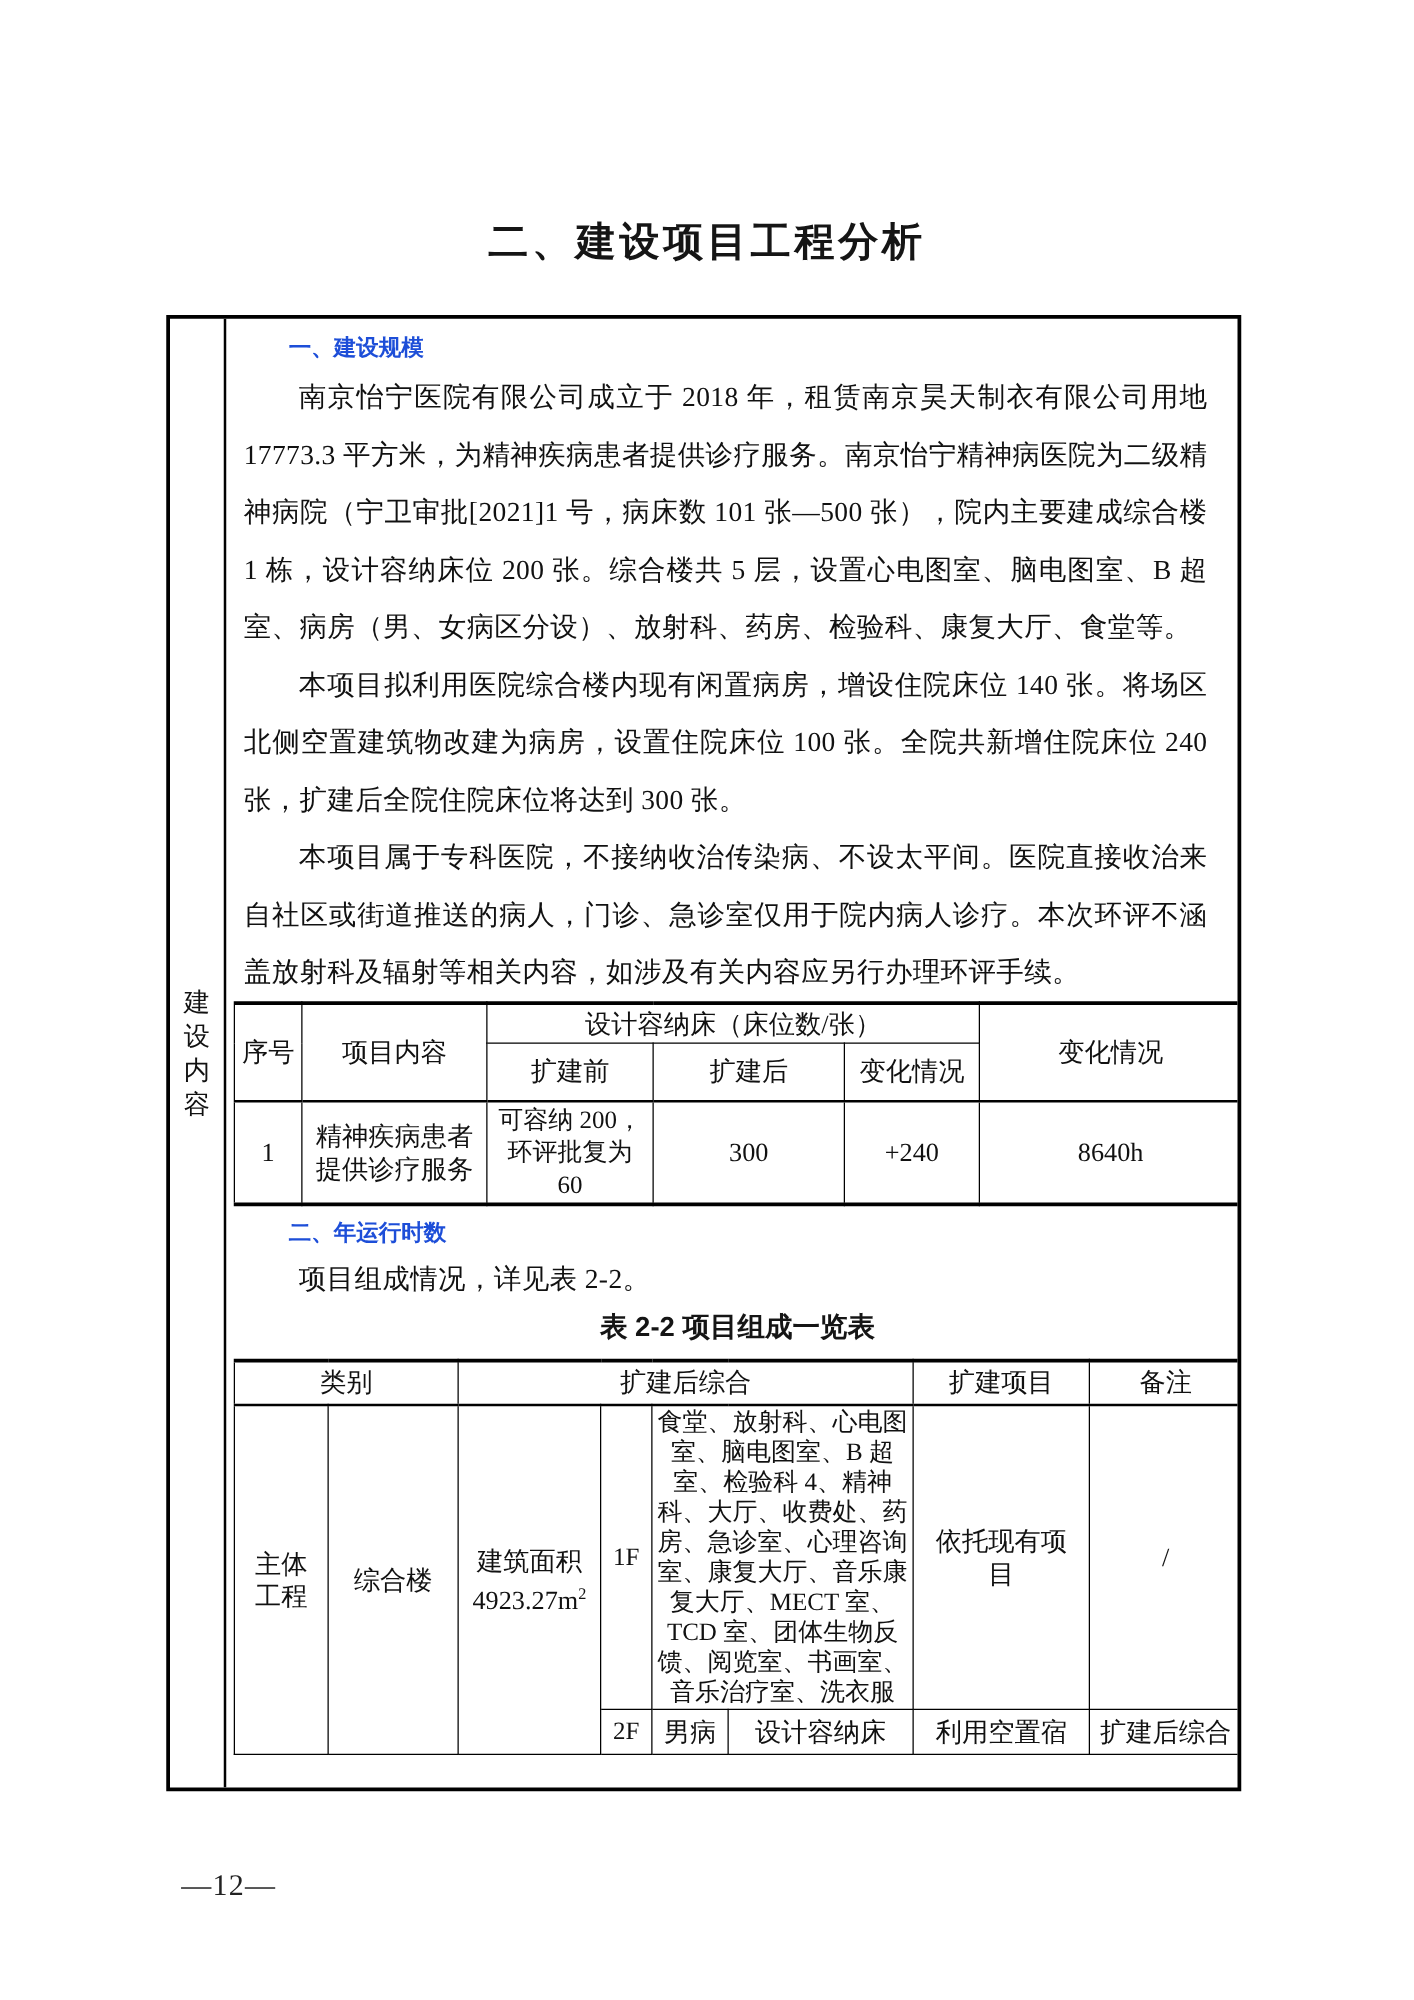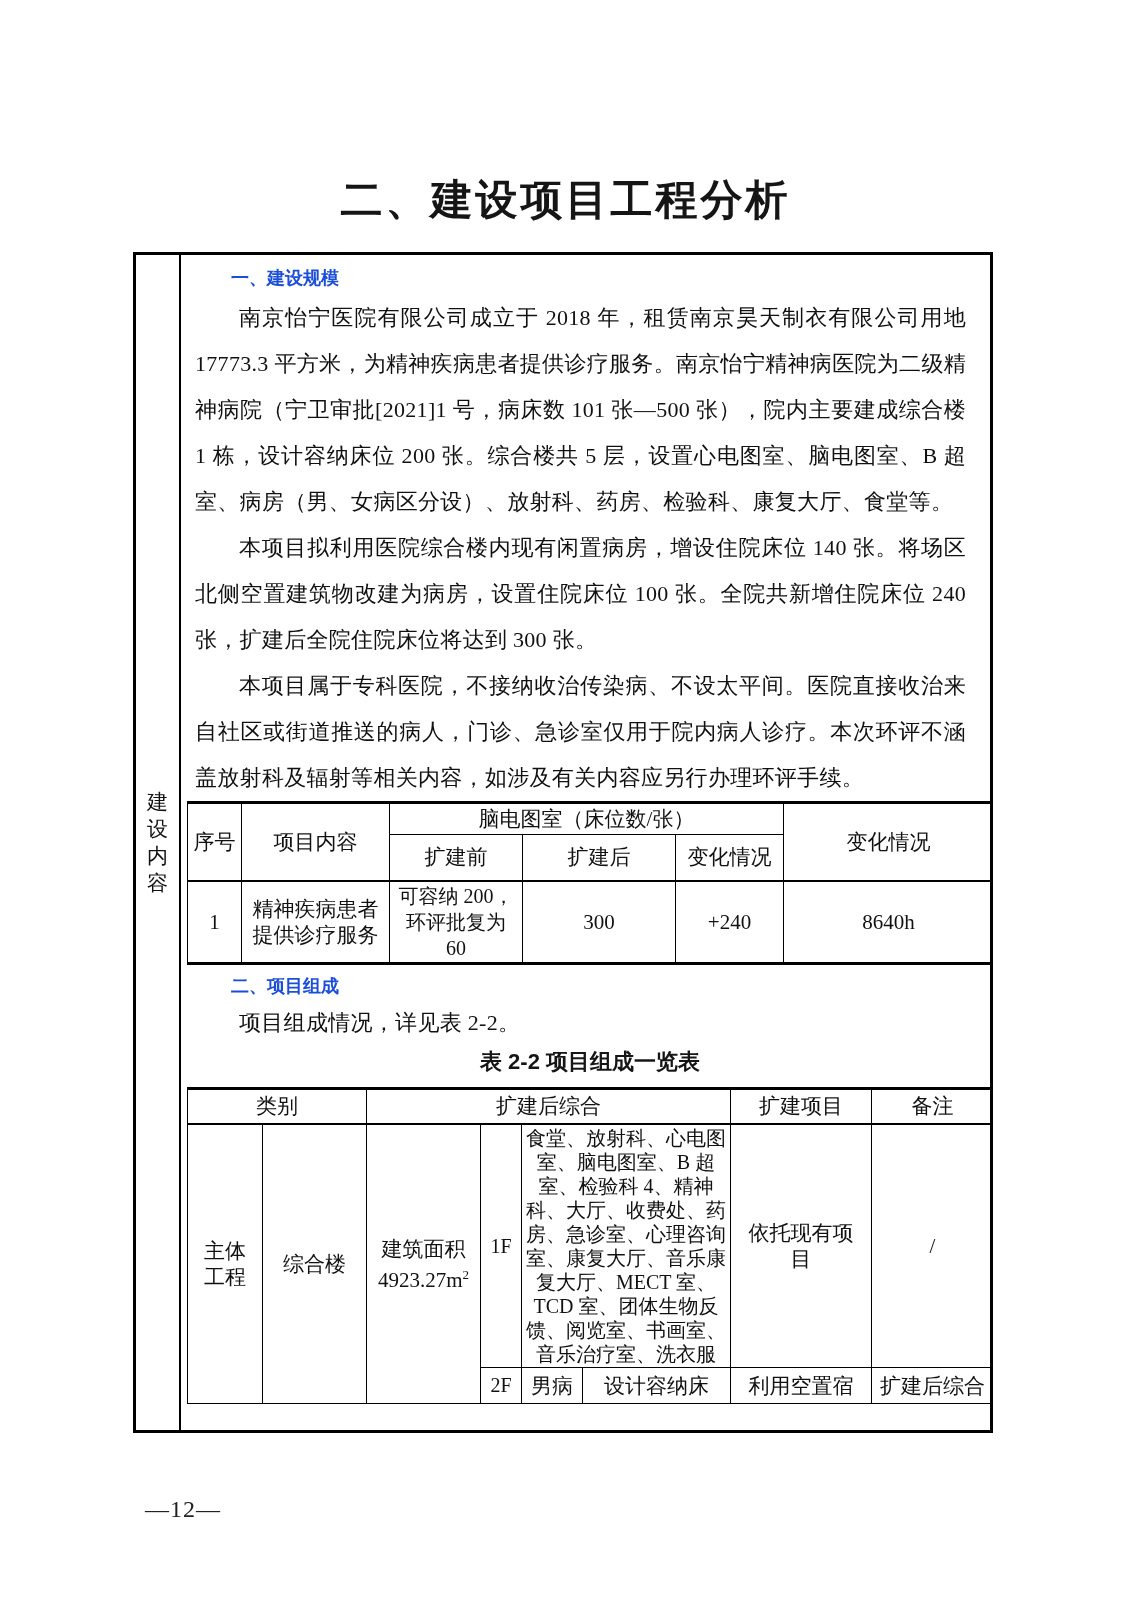--- a/index.html
+++ b/index.html
@@ -4,21 +4,21 @@
 <style>
   html,body{margin:0;padding:0;}
   body{
     width:1131px;height:1600px;position:relative;background:#ffffff;
     font-family:"Liberation Serif","DejaVu Serif",serif;color:#111;
     overflow:hidden;
   }
   .doc-title{
     position:absolute;top:172px;left:0;width:1131px;text-align:center;
     font-family:"Liberation Sans","DejaVu Sans",sans-serif;
-    font-size:42px;font-weight:700;letter-spacing:3px;color:#151515;
+    font-size:32px;font-weight:700;letter-spacing:3px;color:#151515;
   }
   .content-box{
     position:absolute;left:133px;top:252px;width:860px;height:1181px;
     border:3px solid #000;box-sizing:border-box;display:flex;overflow:hidden;background:#fff;
   }
   .side-label{
     width:43px;flex:0 0 43px;border-right:2px solid #000;
     display:flex;flex-direction:column;align-items:center;justify-content:center;
     font-size:21px;line-height:27px;letter-spacing:0;
   }
@@ -90,21 +90,21 @@
           <col style="width:148px">
           <col style="width:133px">
         <col style="width:153px">
           <col style="width:108px">
           <col style="width:210px">
       </colgroup>
       <tbody>
           <tr class="rowA">
         <td rowspan="2">序号</td>
         <td rowspan="2">项目内容</td>
-        <td colspan="3">脑电图室（床位数/张）</td>
+        <td colspan="3">设计容纳床（床位数/张）</td>
         <td rowspan="2">变化情况</td>
       </tr>
       <tr class="rowB">
         <td>扩建前</td>
         <td>扩建后</td>
         <td>变化情况</td>
       </tr>
       <tr class="rowData">
         <td>1</td>
         <td>精神疾病患者提供诊疗服务</td>
@@ -113,21 +113,21 @@
           <span>环评批复为</span>
           <span>60</span>
         </td>
         <td>300</td>
         <td>+240</td>
         <td>8640h</td>
       </tr>
     </tbody>
       </table>
 
-    <div class="sec-heading second">二、项目组成</div>
+    <div class="sec-heading second">二、年运行时数</div>
     <p class="body-par single">项目组成情况，详见表 2-2。</p>
 
     <div class="tbl-title">表 2-2 项目组成一览表</div>
     <table class="t2">
       <colgroup>
         <col style="width:75px">
           <col style="width:104px">
           <col style="width:114px">
           <col style="width:41px">
         <col style="width:61px">

